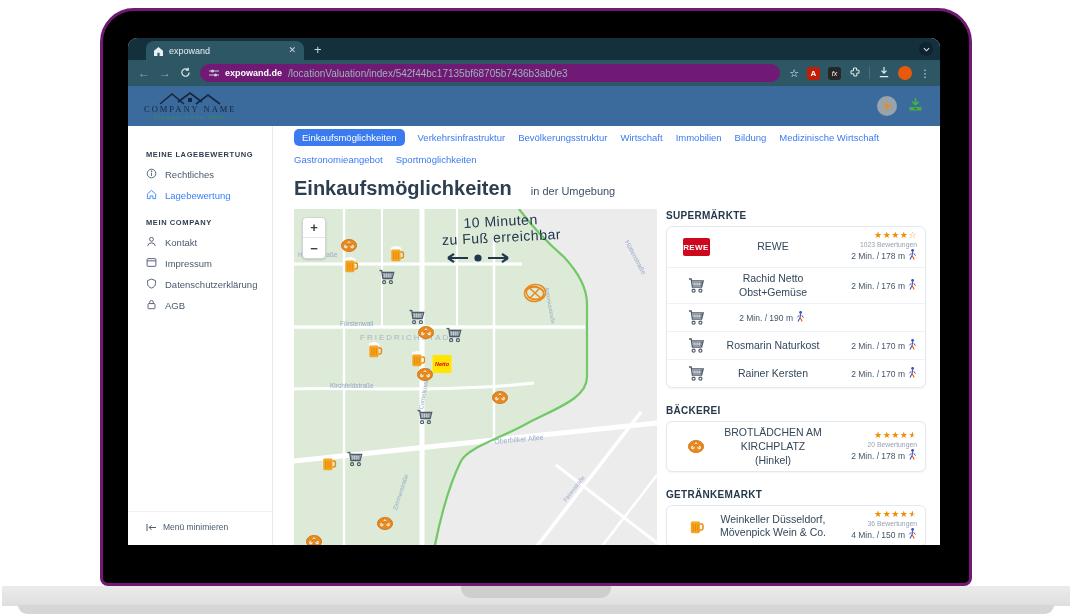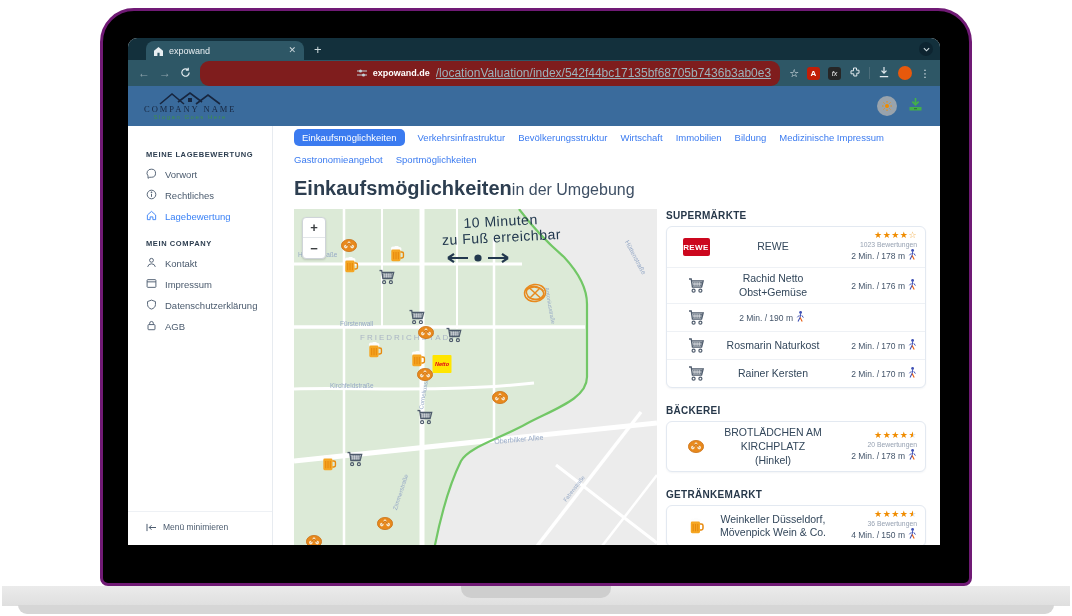--- a/index.html
+++ b/index.html
@@ -24,24 +24,24 @@
   .tab{position:absolute;left:18px;top:3px;height:19px;width:158px;background:#2e5766;
     border-radius:8px 8px 0 0;display:flex;align-items:center;gap:6px;padding:0 8px;}
   .tab-title{font-size:9px;color:#e9eff2;}
   .tab-close{margin-left:auto;font-size:9px;color:#cfdade;line-height:1;}
   .newtab{position:absolute;left:186px;top:3px;color:#cfdade;font-size:13px;line-height:17px;}
   .tabsearch{position:absolute;right:7px;top:4px;width:14px;height:14px;border-radius:50%;
     background:#0d2430;color:#cfdade;font-size:8px;display:flex;align-items:center;justify-content:center;}
   .toolbar{height:26px;background:#2e5766;display:flex;align-items:center;padding:0 10px;gap:9px;}
   .nav-arrow{color:#8ea4ad;font-size:12px;}
   .nav-reload{color:#e2eaee;font-size:11px;}
-  .urlbar{flex:1;height:25px;background:#7f1d1d;border-radius:9px;display:flex;align-items:center;
-    gap:6px;padding:0 9px;min-width:0;overflow:hidden;white-space:nowrap;justify-content:flex-end;}
+  .urlbar{flex:1;height:18px;background:#701a75;border-radius:9px;display:flex;align-items:center;
+    gap:6px;padding:0 9px;min-width:0;overflow:hidden;white-space:nowrap;}
   .url-domain{font-size:9px;color:#fff;font-weight:bold;}
-  .url-path{font-size:12px;color:#9cb2ba;overflow:hidden;text-overflow:ellipsis;text-decoration:underline;}
+  .url-path{font-size:10px;color:#9cb2ba;overflow:hidden;text-overflow:ellipsis;}
   .tb-right{display:flex;align-items:center;gap:8px;}
   .tb-star{color:#e2eaee;font-size:11px;}
   .ext-acrobat{width:13px;height:13px;background:#c11e07;border-radius:3px;color:#fff;font-size:8px;
     font-weight:bold;display:flex;align-items:center;justify-content:center;}
   .ext-fx{width:13px;height:13px;background:#262626;border-radius:3px;color:#f5f5f5;font-size:7px;
     font-style:italic;display:flex;align-items:center;justify-content:center;}
   .tb-divider{width:1px;height:12px;background:#4b6d7a;}
   .tb-avatar{width:14px;height:14px;border-radius:50%;background:#e8590c;}
   .tb-dots{color:#e2eaee;font-size:10px;letter-spacing:0;}
 
@@ -64,21 +64,21 @@
   .side-item svg{flex:none;}
   .side-bottom{position:absolute;bottom:0;left:0;right:0;border-top:1px solid #eef1f5;
     padding:10px 0 13px 18px;font-size:8.5px;color:#4a5a6d;display:flex;align-items:center;gap:6px;}
 
   .main{flex:1;padding:3px 14px 0 21px;overflow:hidden;}
   .navtabs{display:flex;flex-wrap:wrap;gap:5px 13px;align-items:center;font-size:9.5px;line-height:17px;}
   .navtab{color:#3b7bf0;white-space:nowrap;cursor:pointer;}
   .navtab.active{background:#3b7bf0;color:#fff;padding:0 8px;border-radius:5px;}
   .pagetitle{margin:9px 0 9px;}
   .pagetitle .t{font-size:20px;font-weight:bold;color:#2d3e50;}
-  .pagetitle .s{font-size:16px;color:#3f5065;margin-left:0;text-align:right;}
+  .pagetitle .s{font-size:11px;color:#3f5065;margin-left:19px;text-align:right;}
   .bodyrow{display:flex;gap:9px;}
 
   
   .map{position:relative;width:363px;height:341px;flex:none;background:#dcead7;overflow:hidden;}
   .map svg.base{position:absolute;left:0;top:0;}
   .map-label{position:absolute;color:#96a9c6;white-space:nowrap;transform-origin:left top;}
   .map-label.district{color:#a9b5c5;letter-spacing:2px;}
   .map-marker{position:absolute;transform:translate(-50%,-50%);}
   .zoomctl{position:absolute;left:8px;top:8px;width:24px;background:#fff;border:1px solid #cfd4d9;
     border-radius:4px;box-shadow:0 1px 2px rgba(0,0,0,.15);z-index:5;}
@@ -214,26 +214,20 @@
               </svg>
         </span>
       </div>
     </div>
 
     <div class="content">
 
       <div class="sidebar">
         <div class="side-section">MEINE LAGEBEWERTUNG</div>
         <div id="side-items-1">
-              <div class="side-item">
-                <span><svg width="11" height="11" viewBox="0 0 12 12" fill="none" stroke="currentColor" stroke-width="1">
-                    <path d="M6 1.3a4.4 4.4 0 0 1 0 8.8H4L2.2 11.2V8.6A4.4 4.4 0 0 1 6 1.3Z"></path>
-                  </svg></span>
-                <span>Vorwort</span>
-              </div>
               <div class="side-item">
                 <span><svg width="11" height="11" viewBox="0 0 12 12" fill="none" stroke="currentColor" stroke-width="1">
                     <circle cx="6" cy="6" r="4.7"></circle>
                     <path d="M6 5.4V8.6"></path>
                     <circle cx="6" cy="3.6" r="0.5" fill="currentColor"></circle>
                   </svg></span>
                 <span>Rechtliches</span>
               </div>
               <div class="side-item active">
                 <span><svg width="11" height="11" viewBox="0 0 12 12" fill="none" stroke="currentColor" stroke-width="1">
@@ -281,21 +275,21 @@
       </div>
 
       <div class="main">
         <div class="navtabs" id="navtabs">
               <span class="navtab active">Einkaufsmöglichkeiten</span>
               <span class="navtab">Verkehrsinfrastruktur</span>
               <span class="navtab">Bevölkerungsstruktur</span>
               <span class="navtab">Wirtschaft</span>
               <span class="navtab">Immobilien</span>
               <span class="navtab">Bildung</span>
-              <span class="navtab">Medizinische Impressum</span>
+              <span class="navtab">Medizinische Wirtschaft</span>
               <span class="navtab">Gastronomieangebot</span>
               <span class="navtab">Sportmöglichkeiten</span>
             </div>
         <div class="pagetitle">
           <span class="t">Einkaufsmöglichkeiten</span><span class="s">in der Umgebung</span>
         </div>
 
         <div class="bodyrow">
 
           <div class="map">

